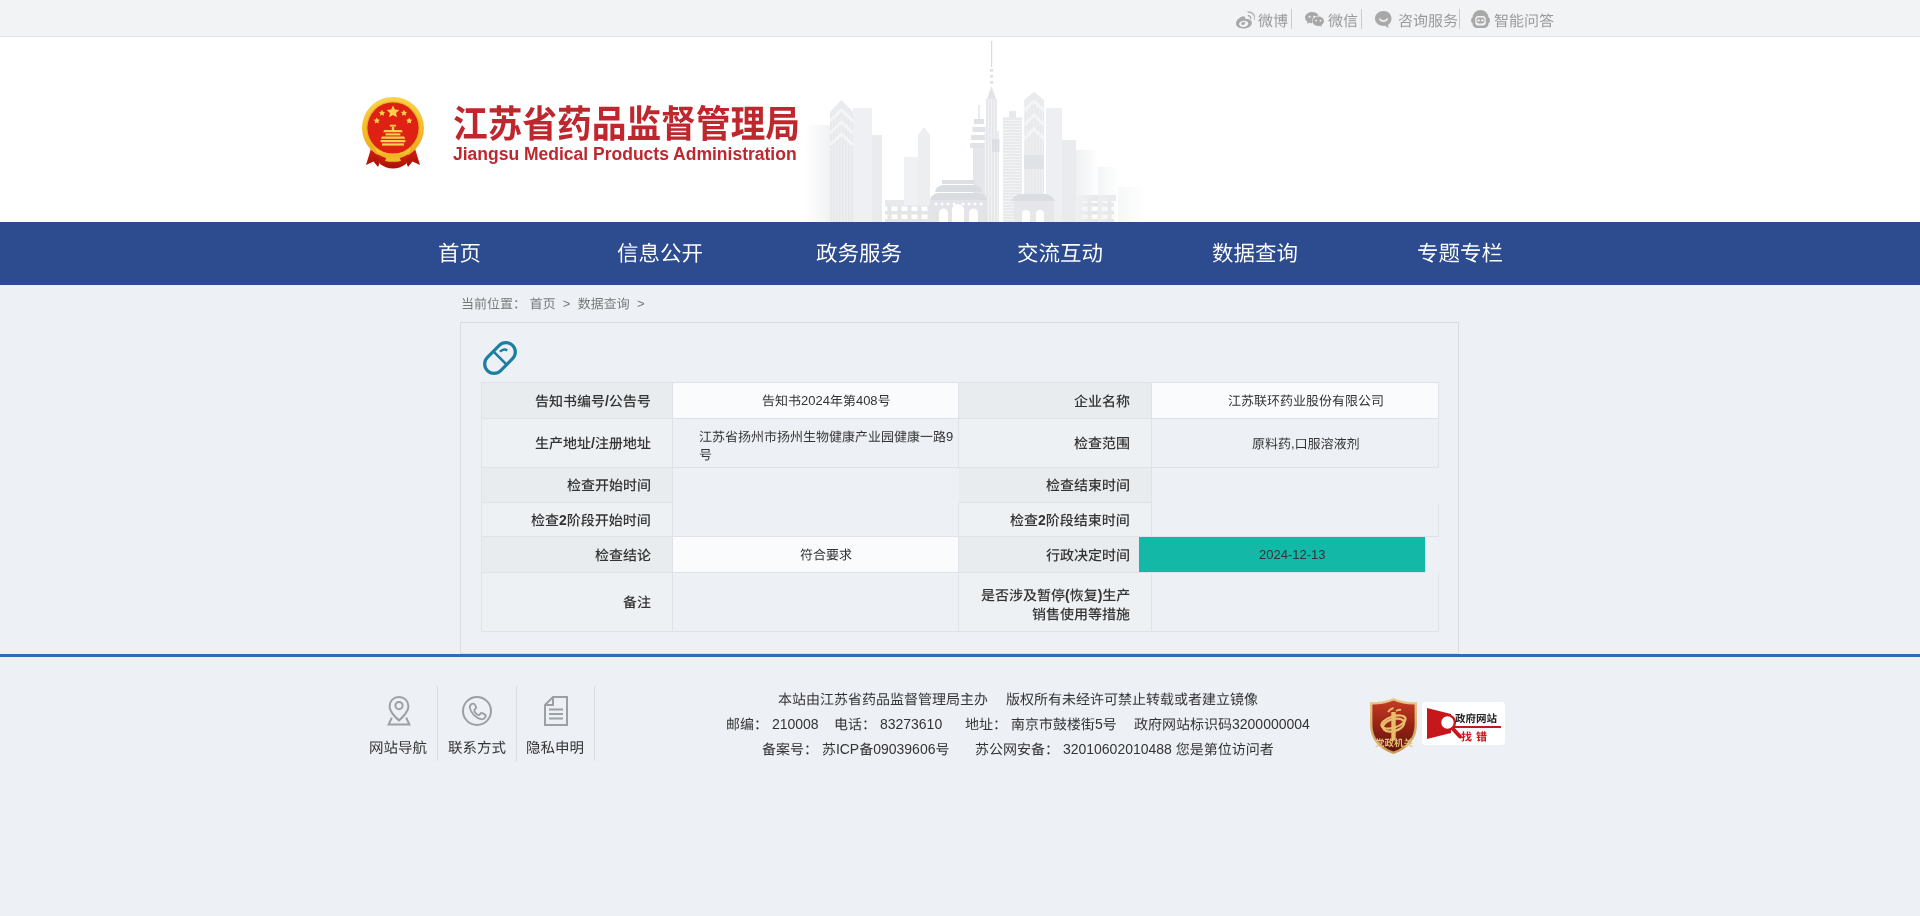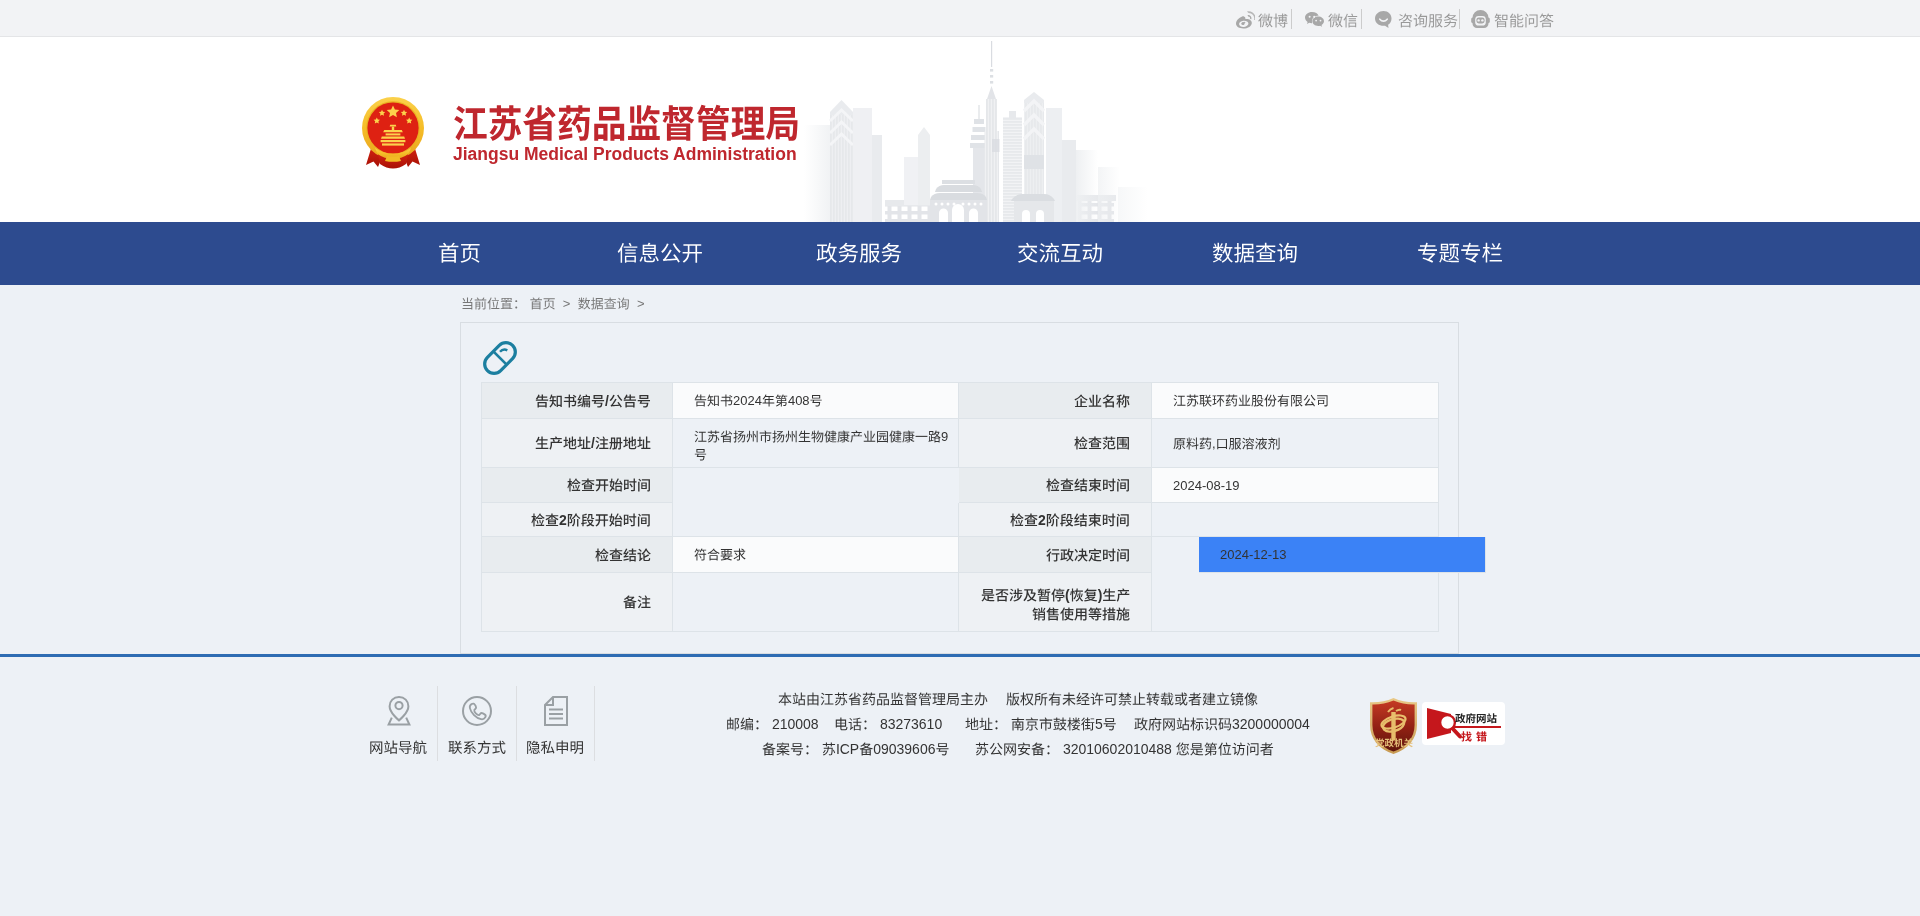--- a/index.html
+++ b/index.html
@@ -7,21 +7,21 @@
 .page{position:relative;width:1920px;height:656px}
 .topbar{position:absolute;left:0;top:0;width:1920px;height:37px;background:#f2f3f5;border-bottom:1px solid #e4e5e7}
 .header{position:absolute;left:0;top:38px;width:1920px;height:184px;background:#fff}
 .nav{position:absolute;left:0;top:222px;width:1920px;height:63px;background:#2d4b8f}
 .main{position:absolute;left:0;top:285px;width:1920px;height:369px;background:#edf1f6}
 .panel{position:absolute;left:460px;top:37px;width:999px;height:332px;border:1px solid #d8dde2}
 .bluebar{position:absolute;left:0;top:654px;width:1920px;height:3px;background:#2e6cb3}
 .footer{position:absolute;left:0;top:657px;width:1920px;height:259px;background:#edf1f6}
 .cell{position:absolute;border-right:1px solid #dde3e8;border-bottom:1px solid #dde3e8;display:flex;align-items:center}
 .cell.lbl{justify-content:flex-end;padding-right:21px}
-.cell.val{justify-content:flex-start;padding-left:21px}
+.cell.val{justify-content:center;padding-left:21px}
 .fsep{position:absolute;width:1px;background:#dcdee1;top:29px;height:75px}
 </style></head>
 <body>
 <svg width="0" height="0" style="position:absolute">
 <defs>
 <path id="gr0" d="M19.8 4C16.2 10.6 9.1 18.7 2.8 23.9C4 25.2 5.9 28 6.8 29.6C14 23.6 21.7 14.6 26.7 6.5ZM32.7 56.2L32.7 67.8C32.7 74.8 31.8 83.8 25.3 90.7C26.6 91.6 29.2 94.3 30.1 95.6C37.6 87.7 39.2 76.4 39.2 68L39.2 62.2L52.3 62.2L52.3 73.7C52.3 77.7 50.7 79.3 49.5 80C50.5 81.6 51.8 84.7 52.3 86.4C53.7 84.6 55.9 82.7 68 74.6C67.4 73.3 66.5 70.9 66.1 69.1L58.5 73.9L58.5 56.2ZM73.7 31.2L85.9 31.2C84.5 43.4 82.4 54.1 78.8 63.2C76 54.7 74 45.2 72.7 35.2ZM28.4 43.4L28.4 49.9L61.7 49.9L61.7 48.8C63.1 50.2 64.7 52.1 65.4 53.1C66.6 51 67.8 48.7 68.8 46.3C70.4 55.3 72.4 63.7 75.2 71.2C70.8 79.2 64.9 85.7 57 90.7C58.4 92 60.6 94.8 61.3 96.2C68.4 91.4 74 85.5 78.4 78.6C81.9 85.8 86.3 91.6 91.9 95.6C93 93.8 95.3 91 96.9 89.7C90.7 85.9 85.9 79.6 82.2 71.6C87.5 60.6 90.6 47.3 92.5 31.2L96.1 31.2L96.1 24.6L75.2 24.6C76.5 18.4 77.5 11.8 78.3 5.1L71.3 4.1C69.7 19.6 67 34.7 61.7 45.2L61.7 43.4ZM30.3 12.1L30.3 36.1L61.6 36.1L61.6 12.1L56.1 12.1L56.1 29.9L49 29.9L49 4L43.2 4L43.2 29.9L35.5 29.9L35.5 12.1ZM21.9 24C17 34.6 9.2 45.2 1.7 52.4C3 54 5.2 57.4 6 58.9C8.9 56 11.8 52.6 14.7 48.8L14.7 95.8L21.6 95.8L21.6 38.8C24.2 34.7 26.6 30.5 28.6 26.3Z"></path>
 <path id="gr1" d="M41.5 76.5C46.4 80.4 51.9 86 54.4 89.8L59.9 85.6C57.3 81.8 51.5 76.4 46.6 72.7ZM39.1 26.6L39.1 60.6L45.7 60.6L45.7 53.8L60.7 53.8L60.7 60.2L67.6 60.2L67.6 53.8L83.9 53.8L83.9 60.6L90.7 60.6L90.7 26.6L67.6 26.6L67.6 21L95.8 21L95.8 14.9L88.5 14.9L90.9 11.9C87.7 9.5 81.6 6.2 76.8 4.3L73.3 8.5C77.1 10.3 81.6 12.8 84.8 14.9L67.6 14.9L67.6 3.9L60.7 3.9L60.7 14.9L33.6 14.9L33.6 21L60.7 21L60.7 26.6ZM60.7 43L60.7 48.8L45.7 48.8L45.7 43ZM67.6 43L83.9 43L83.9 48.8L67.6 48.8ZM60.7 37.9L45.7 37.9L45.7 32L60.7 32ZM67.6 37.9L67.6 32L83.9 32L83.9 37.9ZM73.8 57.8L73.8 65.6L30.8 65.6L30.8 72L73.8 72L73.8 88.1C73.8 89.2 73.5 89.6 72 89.6C70.6 89.7 65.9 89.7 60.7 89.6C61.6 91.4 62.6 94 62.9 95.9C69.9 95.9 74.4 95.9 77.3 94.9C80.2 93.9 81 92 81 88.2L81 72L96.4 72L96.4 65.6L81 65.6L81 57.8ZM16.3 4L16.3 30.4L4 30.4L4 37.4L16.3 37.4L16.3 95.9L23.7 95.9L23.7 37.4L35.4 37.4L35.4 30.4L23.7 30.4L23.7 4Z"></path>
 <path id="gr2" d="M38.2 34.9L38.2 41.1L86.9 41.1L86.9 34.9ZM38.2 49.1L38.2 55.2L86.9 55.2L86.9 49.1ZM31 20.5L31 26.9L94.7 26.9L94.7 20.5ZM54.1 6.5C56.8 10.7 59.8 16.4 61.2 20L67.9 17C66.5 13.5 63.5 8.1 60.6 4ZM36.9 63.7L36.9 96L43.4 96L43.4 92L81.1 92L81.1 95.7L87.9 95.7L87.9 63.7ZM43.4 85.8L43.4 69.9L81.1 69.9L81.1 85.8ZM25.6 4.4C20.5 19.5 12.2 34.5 3.2 44.3C4.5 46 6.7 49.7 7.4 51.3C10.7 47.6 13.9 43.2 16.9 38.5L16.9 96.3L23.8 96.3L23.8 26.4C27.1 20 30 13.2 32.3 6.4Z"></path>
 <path id="gr3" d="M4.9 44.2L8 51.4C15.6 48 25.2 43.4 34.3 39.1L33.1 33C22.6 37.3 11.9 41.7 4.9 44.2ZM9 12.8C15.6 15.4 23.8 19.6 27.8 22.8L31.8 16.8C27.6 13.7 19.3 9.7 12.8 7.5ZM18.7 60.4L18.7 97L26.4 97L26.4 92L74.7 92L74.7 96.6L82.7 96.6L82.7 60.4ZM26.4 85.2L26.4 67.3L74.7 67.3L74.7 85.2ZM46.9 3.9C44.2 14.3 39.1 24.2 32.6 30.7C34.5 31.6 37.6 33.5 39.1 34.8C42.3 31.2 45.3 26.7 47.9 21.6L59.3 21.6C57 36.2 51.1 46.7 29.6 52C31.1 53.5 33.1 56.4 33.8 58.2C49.9 53.8 58.2 46.5 62.7 36.8C67.8 47.7 76.5 54.4 90.6 57.5C91.5 55.5 93.4 52.7 94.9 51.2C78.8 48.5 69.8 40.7 65.8 27.9C66.3 25.9 66.7 23.8 67 21.6L83.6 21.6C82.1 26 80.3 30.5 78.8 33.6L84.9 35.5C87.6 30.6 90.6 22.9 93 16.1L87.8 14.5L86.6 14.8L51 14.8C52.2 11.8 53.3 8.6 54.2 5.4Z"></path>
 <path id="gr4" d="M11.4 10.5C16.3 15.1 22.3 21.6 25.1 25.8L30.5 20.8C27.7 16.7 21.5 10.5 16.6 6.1ZM4.2 35.3L4.2 42.6L18.3 42.6L18.3 76.9C18.3 81.4 15.3 84.3 13.5 85.6C14.8 87 16.8 90.2 17.4 92C18.9 90 21.6 87.8 38.5 75.1C37.8 73.7 36.6 70.9 36 68.8L25.6 76.4L25.6 35.3ZM50.6 4C46.4 16.7 39.4 29.3 31.2 37.4C33.1 38.5 36.3 40.9 37.7 42.3C41.7 37.8 45.7 32.2 49.2 25.9L86.6 25.9C85.3 67.7 83.7 83.4 80.4 87C79.3 88.3 78.3 88.6 76.3 88.6C74 88.6 68.6 88.6 62.5 88.1C63.8 90.1 64.7 93.3 64.9 95.4C70.3 95.6 76 95.8 79.2 95.4C82.6 95.1 84.9 94.2 87.1 91.3C91 86.4 92.5 70.4 94 23C94.1 21.8 94.1 19 94.1 19L52.9 19C54.9 14.8 56.7 10.4 58.3 6ZM67.2 58.8L67.2 69.6L49.9 69.6L49.9 58.8ZM67.2 52.7L49.9 52.7L49.9 42L67.2 42ZM43 35.7L43 81.9L49.9 81.9L49.9 75.8L73.9 75.8L73.9 35.7Z"></path>
@@ -585,25 +585,20 @@
 <div class="cell lbl" style="left:959px;top:468px;width:193px;height:35px;background:#e8ecef">
       <svg class="t" width="84.0" height="14" viewBox="0 0 600 100" style="overflow:visible" fill="#333" font-family="Liberation Sans, sans-serif" font-weight="bold">
         <use href="#gm87" x="0"></use>
         <use href="#gm88" x="100"></use>
         <use href="#gm101" x="200"></use>
         <use href="#gm102" x="300"></use>
         <use href="#gm99" x="400"></use>
         <use href="#gm100" x="500"></use>
       </svg>
     </div>
-<div class="cell val" style="left:1152px;top:468px;width:287px;height:35px;background:#fafbfc">
-      <svg class="t" width="66.5" height="13" viewBox="0 0 511.5 100" style="overflow:visible" fill="#333" font-family="Liberation Sans, sans-serif" font-weight="normal">
-        <text x="0" y="88" font-size="100">2024-08-19</text>
-      </svg>
-    </div>
 <div class="cell lbl" style="left:482px;top:503px;width:191px;height:34px;background:#eef1f4">
       <svg class="t" width="119.8" height="14" viewBox="0 0 855.6 100" style="overflow:visible" fill="#333" font-family="Liberation Sans, sans-serif" font-weight="bold">
         <use href="#gm87" x="0"></use>
         <use href="#gm88" x="100"></use>
         <text x="200" y="88" font-size="100">2</text>
         <use href="#gm103" x="255.6"></use>
         <use href="#gm104" x="355.6"></use>
         <use href="#gm97" x="455.6"></use>
         <use href="#gm98" x="555.6"></use>
         <use href="#gm99" x="655.6"></use>
@@ -644,21 +639,21 @@
 <div class="cell lbl" style="left:959px;top:537px;width:193px;height:36px;background:#e8ecef">
       <svg class="t" width="84.0" height="14" viewBox="0 0 600 100" style="overflow:visible" fill="#333" font-family="Liberation Sans, sans-serif" font-weight="bold">
         <use href="#gm110" x="0"></use>
         <use href="#gm111" x="100"></use>
         <use href="#gm112" x="200"></use>
         <use href="#gm113" x="300"></use>
         <use href="#gm99" x="400"></use>
         <use href="#gm100" x="500"></use>
       </svg>
     </div>
-<div class="cell val" style="left:1199px;top:537px;width:287px;height:36px;background:#3b82f6">
+<div class="cell val" style="left:1139px;top:537px;width:287px;height:36px;background:#14b8a6">
       <svg class="t" width="66.5" height="13" viewBox="0 0 511.5 100" style="overflow:visible" fill="#333" font-family="Liberation Sans, sans-serif" font-weight="normal">
         <text x="0" y="88" font-size="100">2024-12-13</text>
       </svg>
     </div>
 <div class="cell lbl" style="left:482px;top:573px;width:191px;height:59px;background:#eef1f4">
       <svg class="t" width="28.0" height="14" viewBox="0 0 200 100" style="overflow:visible" fill="#333" font-family="Liberation Sans, sans-serif" font-weight="bold">
         <use href="#gm114" x="0"></use>
         <use href="#gm73" x="100"></use>
       </svg>
     </div>

